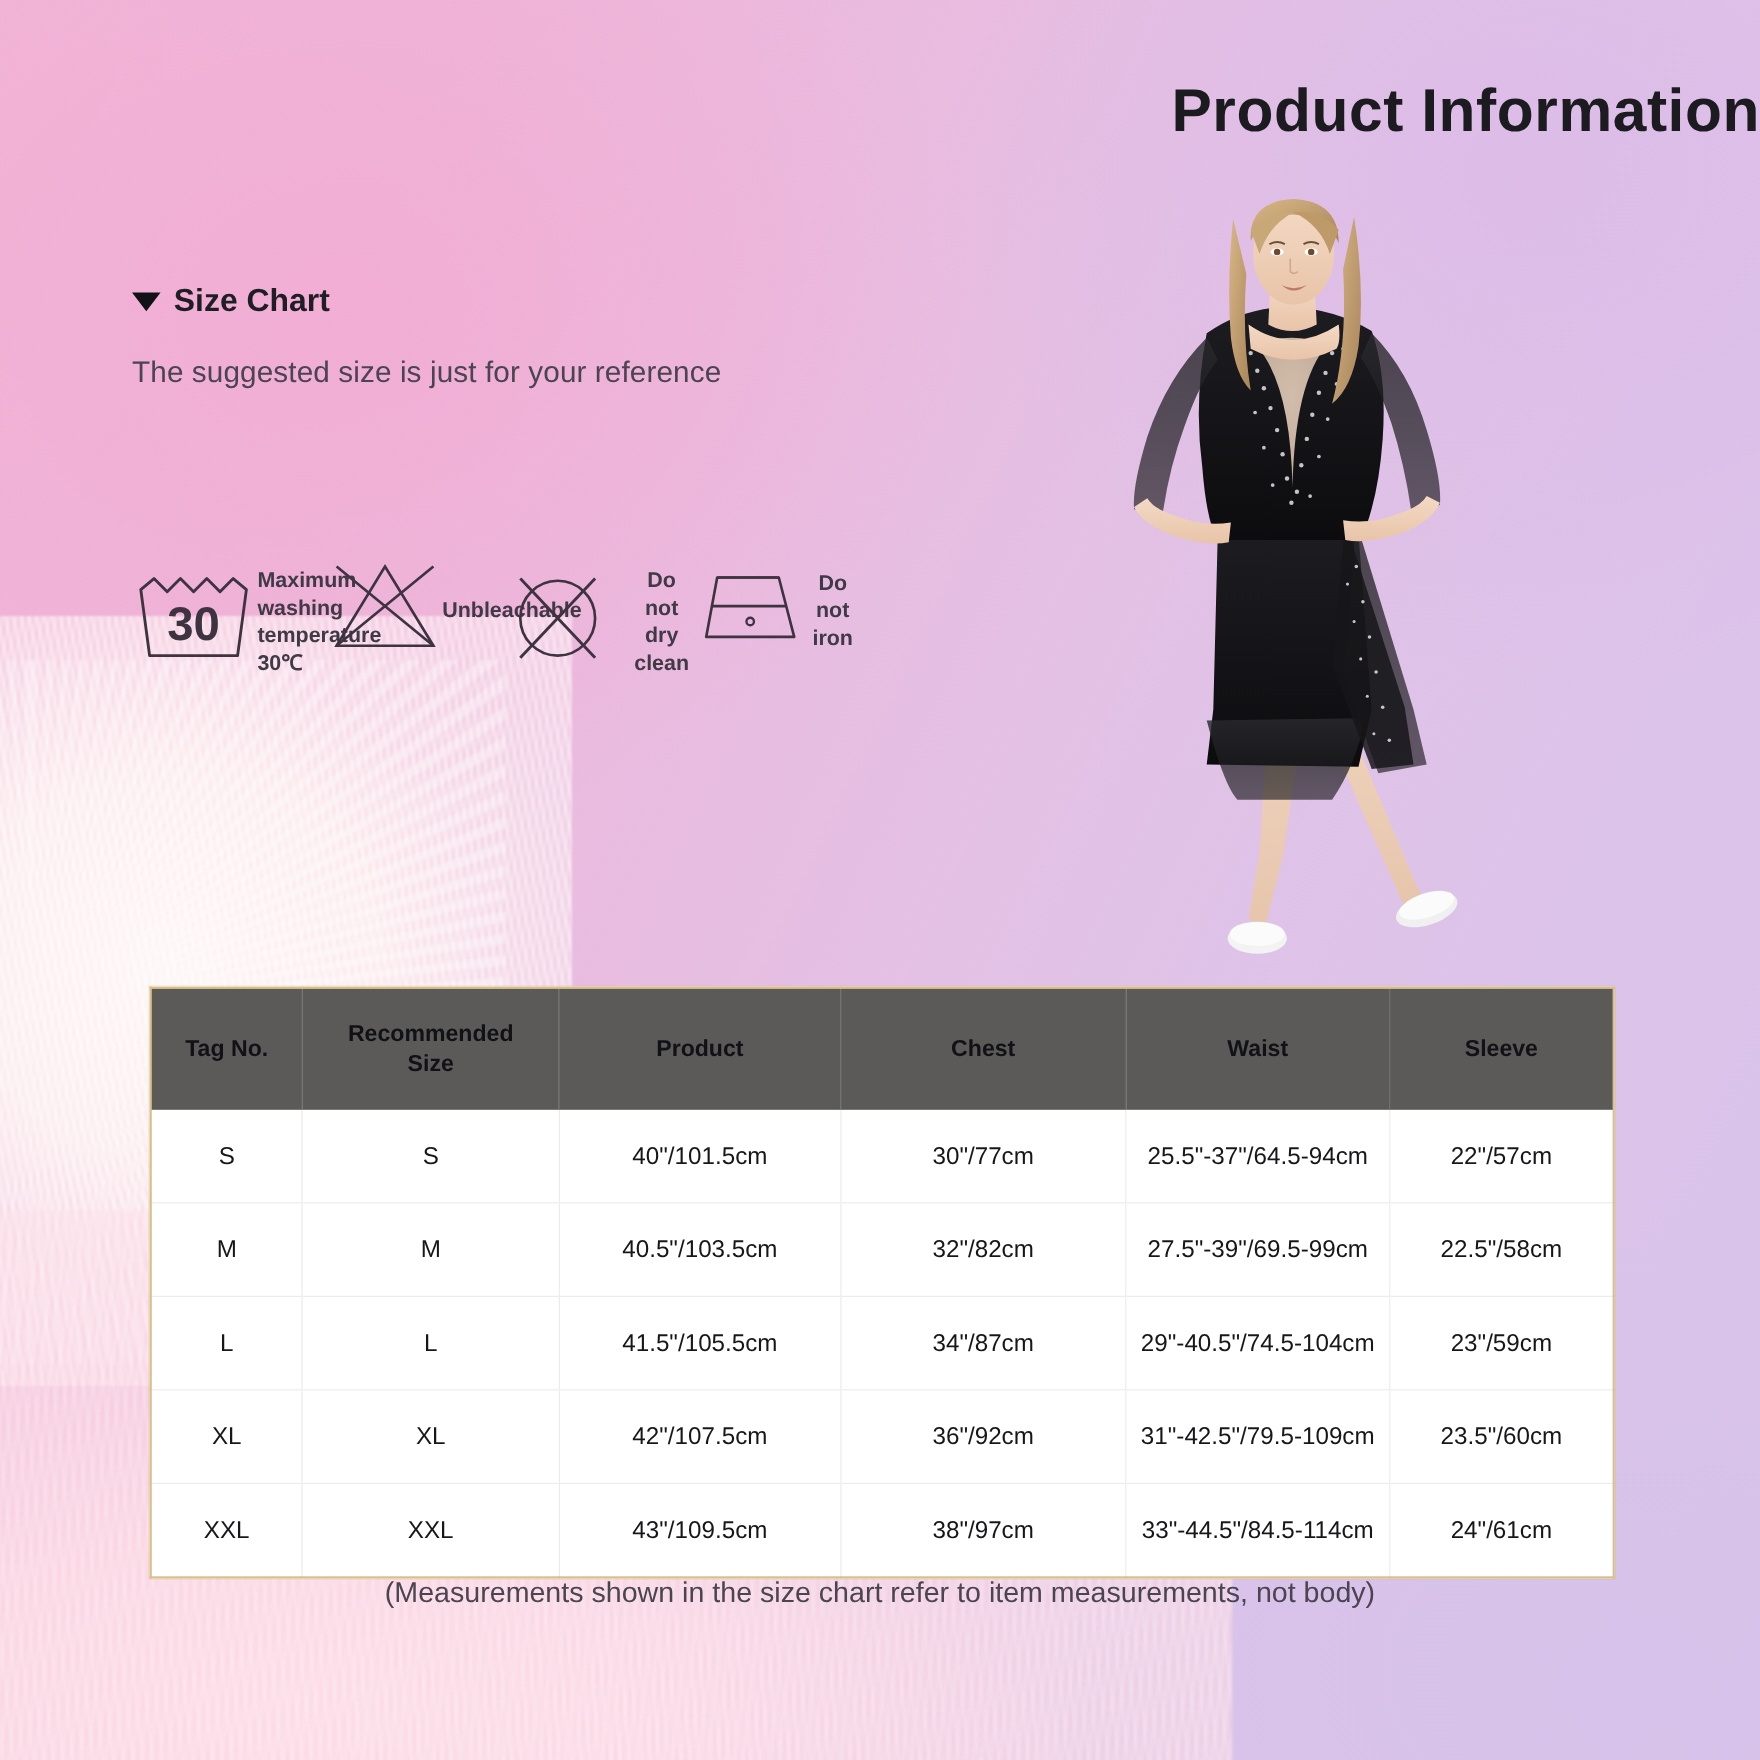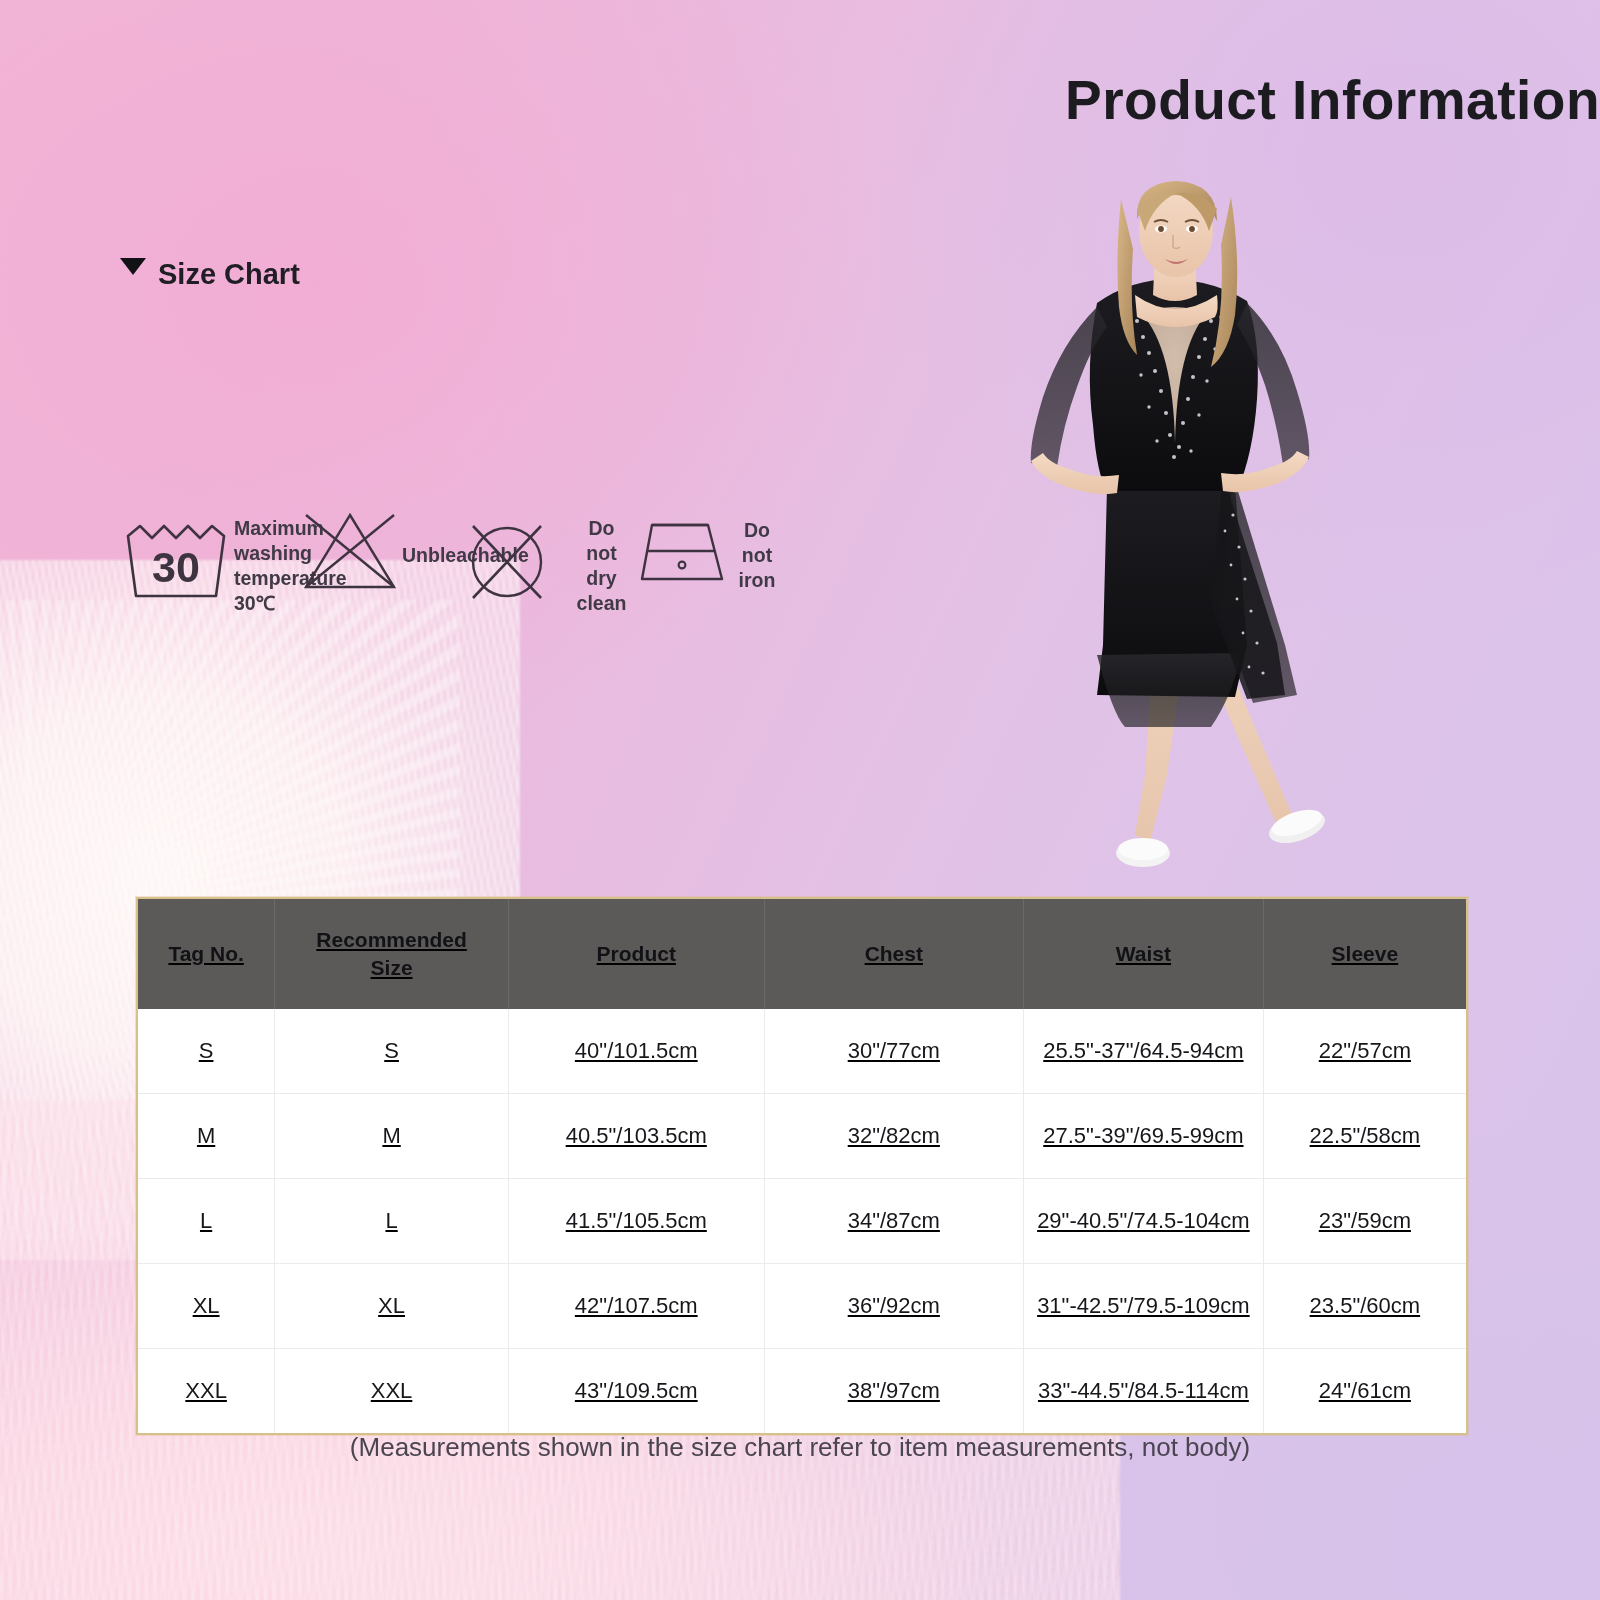--- a/index.html
+++ b/index.html
@@ -119,21 +119,21 @@
 
   
   #sizechart-block {
     position: absolute;
     left: 120px;
     top: 258px;
     width: 760px;
   }
   #sizechart-heading {
     display: flex;
-    align-items: flex-start;
+    align-items: center;
     gap: 12px;
     font-size: 29px;
     font-weight: 700;
     color: #1e1e24;
     margin-bottom: 22px;
   }
   #sizechart-heading .tri {
     display: inline-block;
     width: 0; height: 0;
     border-left: 13px solid transparent;
@@ -193,21 +193,20 @@
   
   #size-table {
     position: absolute;
     left: 136px;
     top: 897px;
     width: 1332px;
     border-collapse: collapse;
     border: 2px solid #d8c08a;
     background: #ffffff;
     box-shadow: 0 0 0 1px rgba(215,190,130,0.35);
-    text-decoration: underline;
   }
   #size-table thead th {
     background: #5b5a58;
     color: #111116;
     font-size: 21px;
     font-weight: 700;
     height: 108px;
     line-height: 28px;
     border-right: 1px solid #6b6a68;
     text-align: center;
@@ -255,20 +254,21 @@
 <div id="fur-bottom"></div>
 <div id="fur-bottom-2"></div>
 
 <div id="page-title">Product  Information</div>
 
 <div id="sizechart-block">
   <div id="sizechart-heading">
     <span class="tri"></span>
     <span>Size Chart</span>
   </div>
+  <div class="note-line">The suggested size is just for your reference</div>
 </div>
 
 <div id="care-row">
 
   <div class="care-item" id="care-item-wash">
     <div class="care-glyph">
       <svg width="124" height="84" viewBox="0 0 124 84">
         <path d="M10 16 L22 6 L34 18 L46 6 L58 18 L70 6 L82 18 L94 6 L106 16
                  L98 76 L18 76 Z" fill="none" stroke="#3e3340" stroke-width="2.6" stroke-linejoin="round"></path>
         <text x="58" y="62" font-family="Liberation Sans, sans-serif" font-size="43" fill="#3e3340" text-anchor="middle">30</text>

